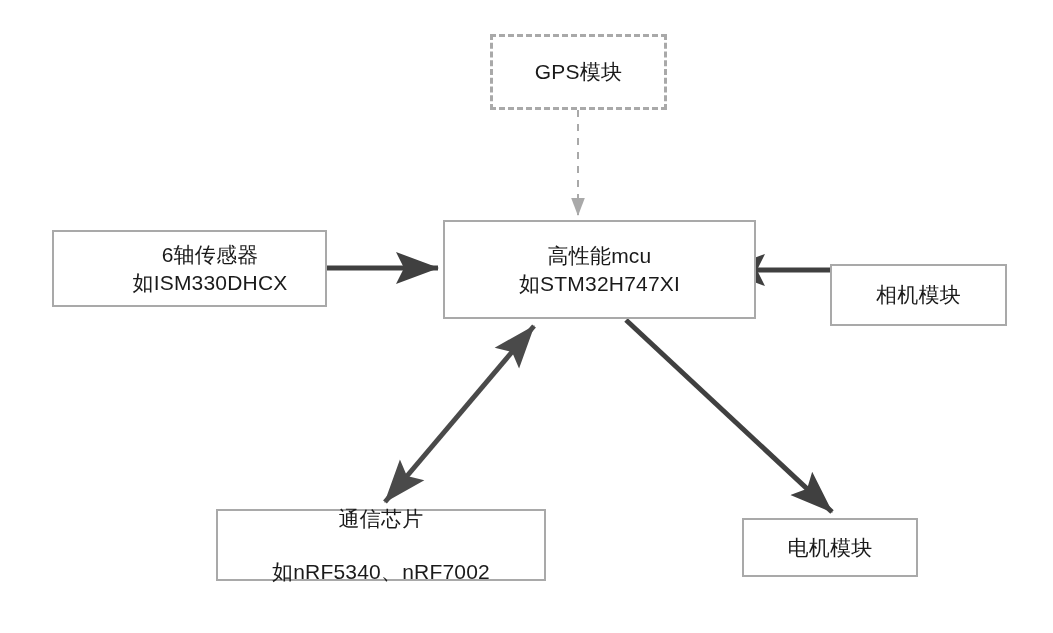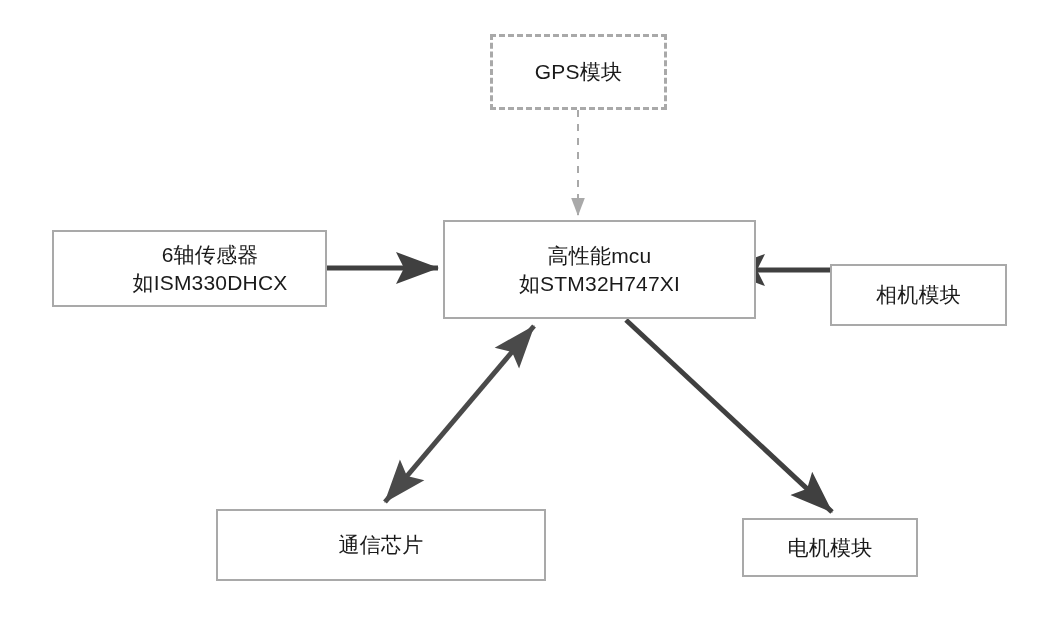--- a/index.html
+++ b/index.html
@@ -90,19 +90,20 @@
     <span>高性能mcu</span>
     <span class="line2">如STM32H747XI</span>
   </div>
 
   <div class="node" style="left:830px; top:240px; width:177px; height:62px;margin-top:24px;">
     <span>相机模块</span>
   </div>
 
   <div class="node" style="left:216px; top:509px; width:330px; height:72px;gap:26px;">
     <span>通信芯片</span>
+    <span class="line2">如nRF5340、nRF7002</span>
   </div>
 
   <div class="node" style="left:742px; top:518px; width:176px; height:59px;">
     <span>电机模块</span>
   </div>
 
 </div>
 
 </body></html>

